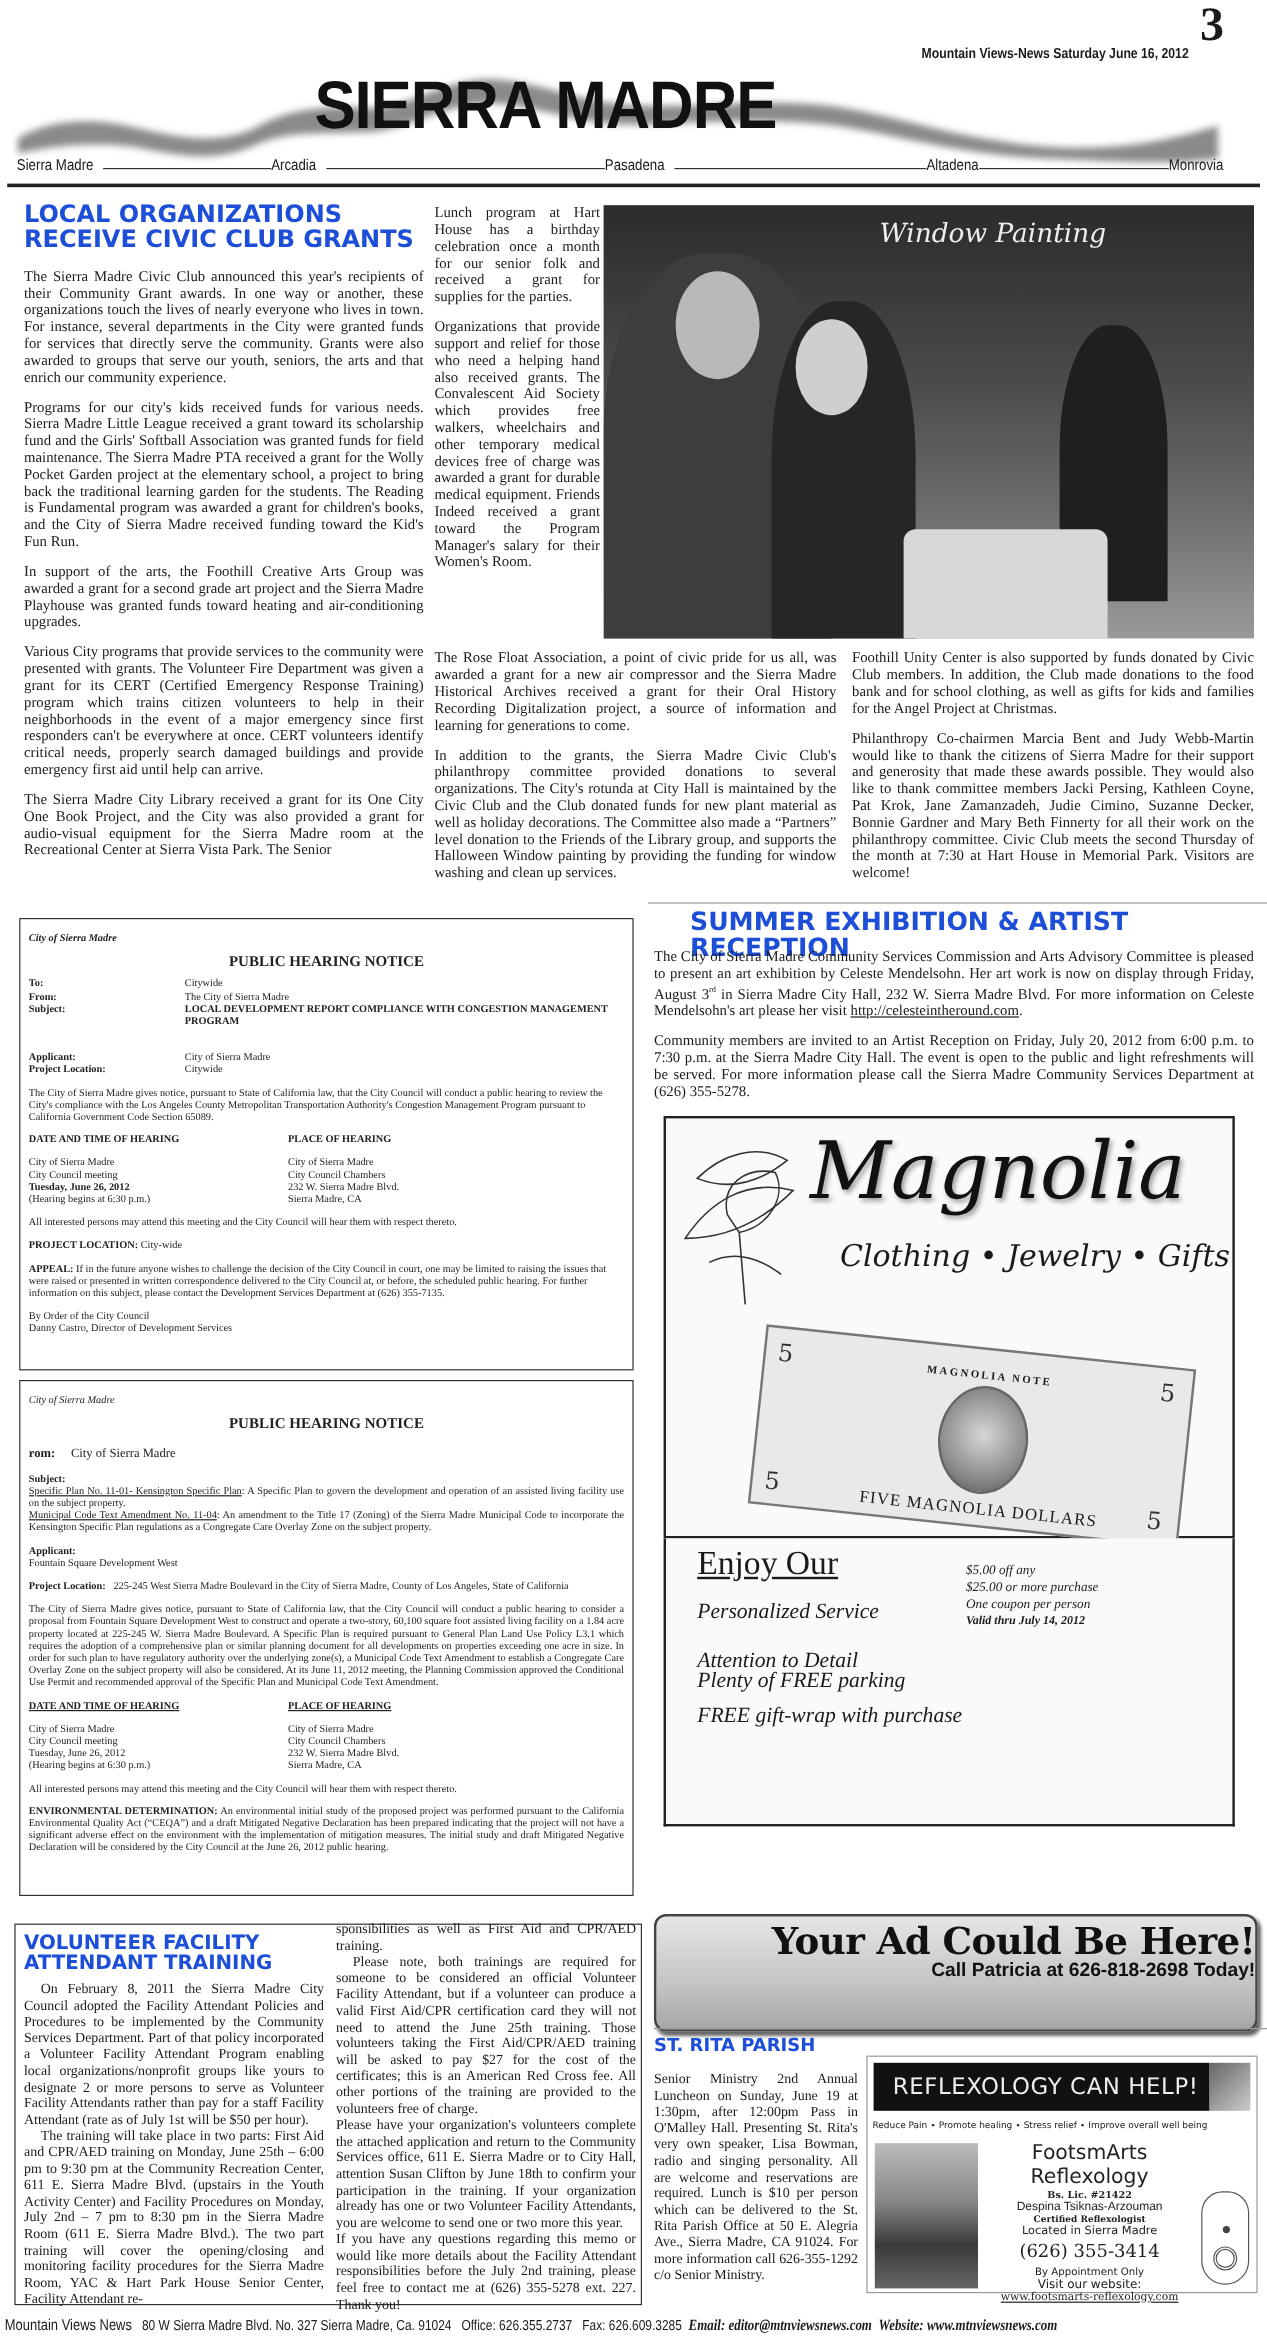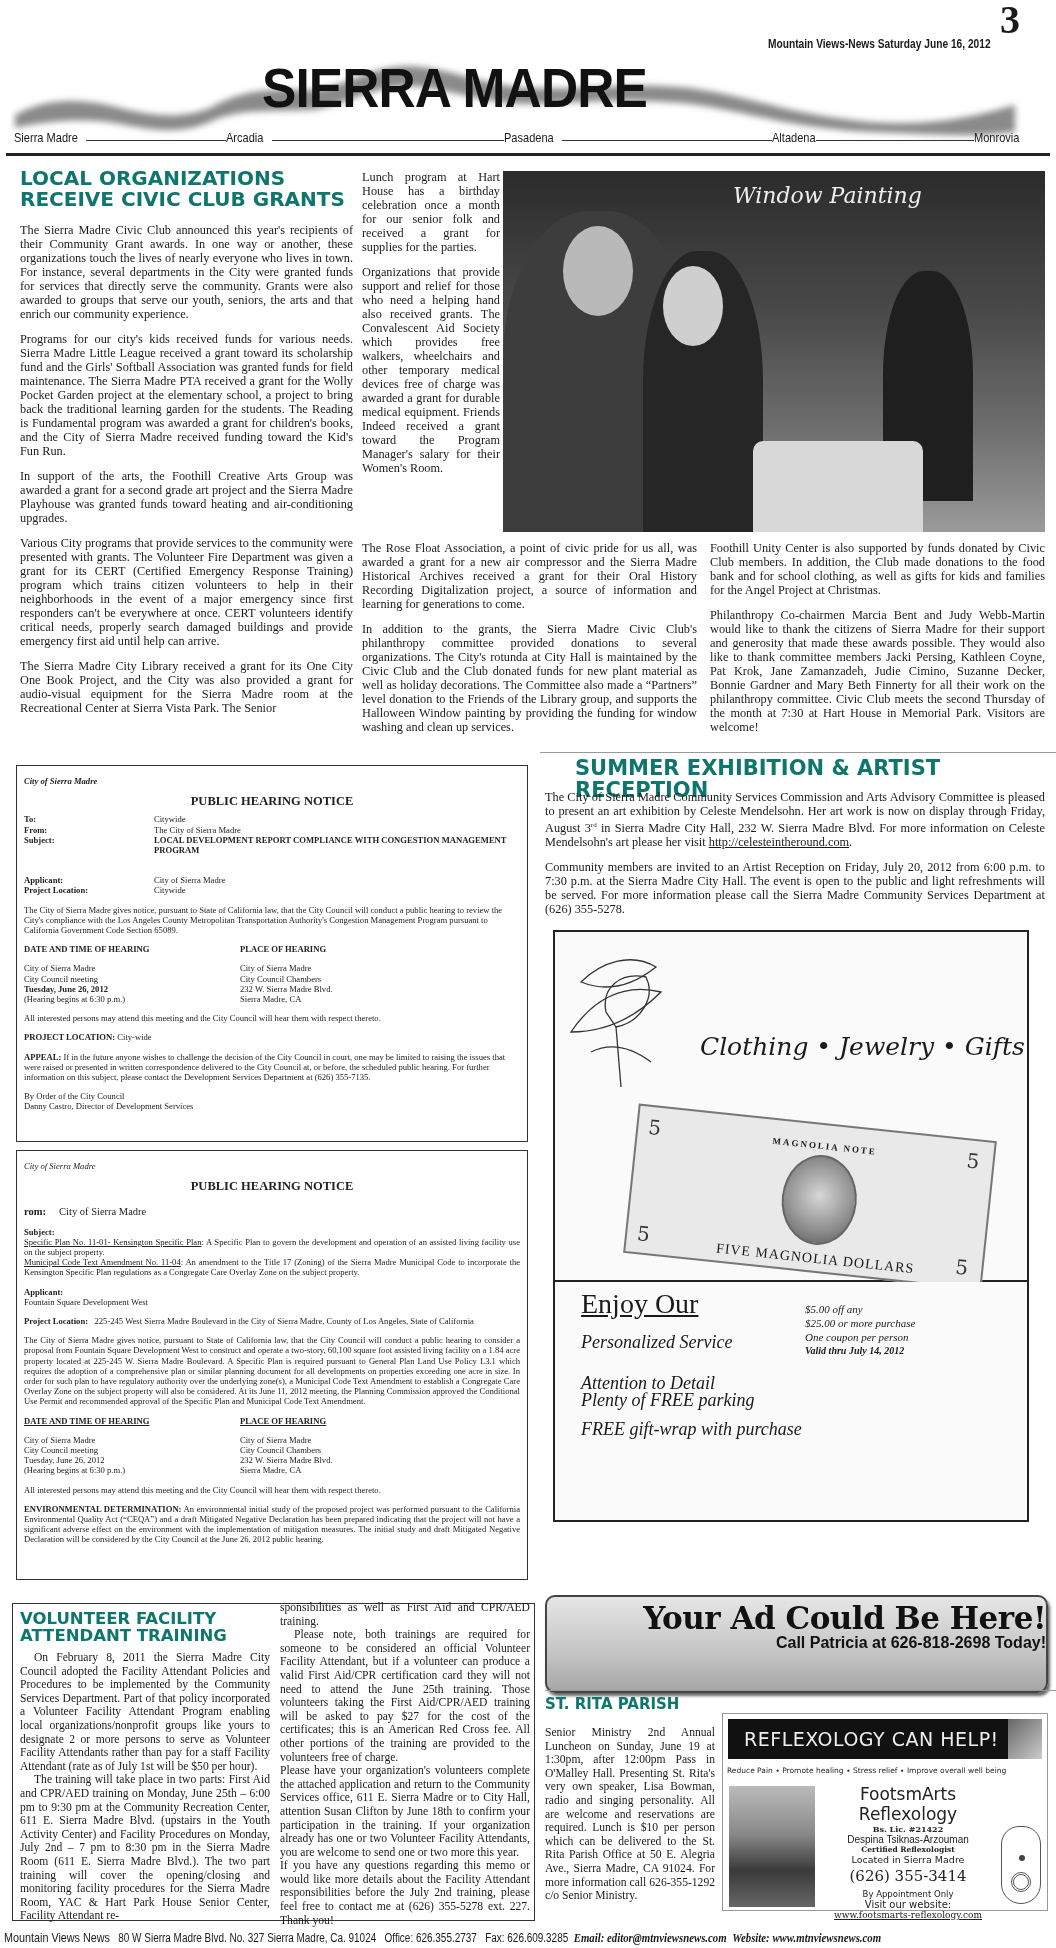--- a/index.html
+++ b/index.html
@@ -13,21 +13,21 @@
   #page-num { left: 1000px; top: 0px; font-size: 40px; font-weight: bold; font-family: "Liberation Serif", serif; line-height: 1; }
   #dateline { left: 768px; top: 37px; font-size: 12px; font-weight: bold; font-family: "Liberation Sans", sans-serif; transform: scaleX(0.85); transform-origin: left; white-space: nowrap; }
   #mast-band { left: 10px; top: 60px; width: 1012px; height: 80px; }
   #mast-title { left: 262px; top: 60px; font-family: "Liberation Sans", sans-serif; font-weight: bold; font-size: 56px; letter-spacing: -1px; transform: scaleX(0.92); transform-origin: left; color: #111; line-height: 1; }
   #town-row { left: 14px; top: 130px; width: 1010px; height: 16px; }
   .town { position: absolute; font-family: "Liberation Sans", sans-serif; font-size: 13px; background: transparent; transform: scaleX(0.85); transform-origin: left; white-space: nowrap; }
   .town-line { position: absolute; top: 10px; height: 1px; background: #333; }
   #mast-rule { left: 6px; top: 153px; width: 1044px; height: 3px; background: #222; }
 
   
-  .hl { font-family: "DejaVu Sans", sans-serif; font-weight: bold; color: #0f766e; line-height: 1.05; }
+  .hl { font-family: "DejaVu Sans", sans-serif; font-weight: bold; color: #1d4ed8; line-height: 1.05; }
 
   
   #a1-head { left: 20px; top: 168px; width: 330px; font-size: 20px; }
   #a1-col1 { left: 20px; top: 223px; width: 333px; font-size: 12.3px; line-height: 14px; }
   #a1-col2 { left: 362px; top: 170px; width: 138px; font-size: 12.3px; line-height: 14px; }
   #a1-col3 { left: 362px; top: 541px; width: 335px; font-size: 12.3px; line-height: 14px; }
   #a1-col4 { left: 710px; top: 541px; width: 335px; font-size: 12.3px; line-height: 14px; }
 
   #photo { left: 503px; top: 171px; width: 542px; height: 361px; background: linear-gradient(180deg, #2b2b2b 0%, #4a4a4a 40%, #6c6c6c 70%, #9a9a9a 100%); overflow: hidden; }
   #photo-caption { position: absolute; left: 230px; top: 12px; font-family: "DejaVu Serif", serif; font-style: italic; font-size: 22px; color: #eee; }
@@ -264,20 +264,21 @@
 <div id="magnolia" class="abs">
   <svg id="mg-flower" viewBox="0 0 110 150">
     <g fill="none" stroke="#333" stroke-width="1.3">
       <path d="M10,90 C30,60 60,40 100,50 C80,70 50,90 10,90 Z"></path>
       <path d="M20,40 C40,20 70,10 95,25 C70,45 45,50 20,40 Z"></path>
       <path d="M45,70 C40,45 60,30 85,35 C95,55 80,80 55,85 Z"></path>
       <path d="M55,85 L60,145"></path>
       <path d="M30,110 C50,100 70,105 90,120"></path>
     </g>
   </svg>
+  <div id="mg-logo">Magnolia</div>
   <div id="mg-tag">Clothing • Jewelry • Gifts</div>
   <div id="mg-bill">
     <span class="bn" style="left:10px;top:8px">5</span>
     <span class="bn" style="left:330px;top:8px">5</span>
     <span class="bn" style="left:10px;top:115px">5</span>
     <span class="bn" style="left:330px;top:115px">5</span>
     <div id="mg-bill-top">MAGNOLIA NOTE</div>
     <div id="mg-portrait"></div>
     <div id="mg-bill-bottom">FIVE MAGNOLIA DOLLARS</div>
   </div>

